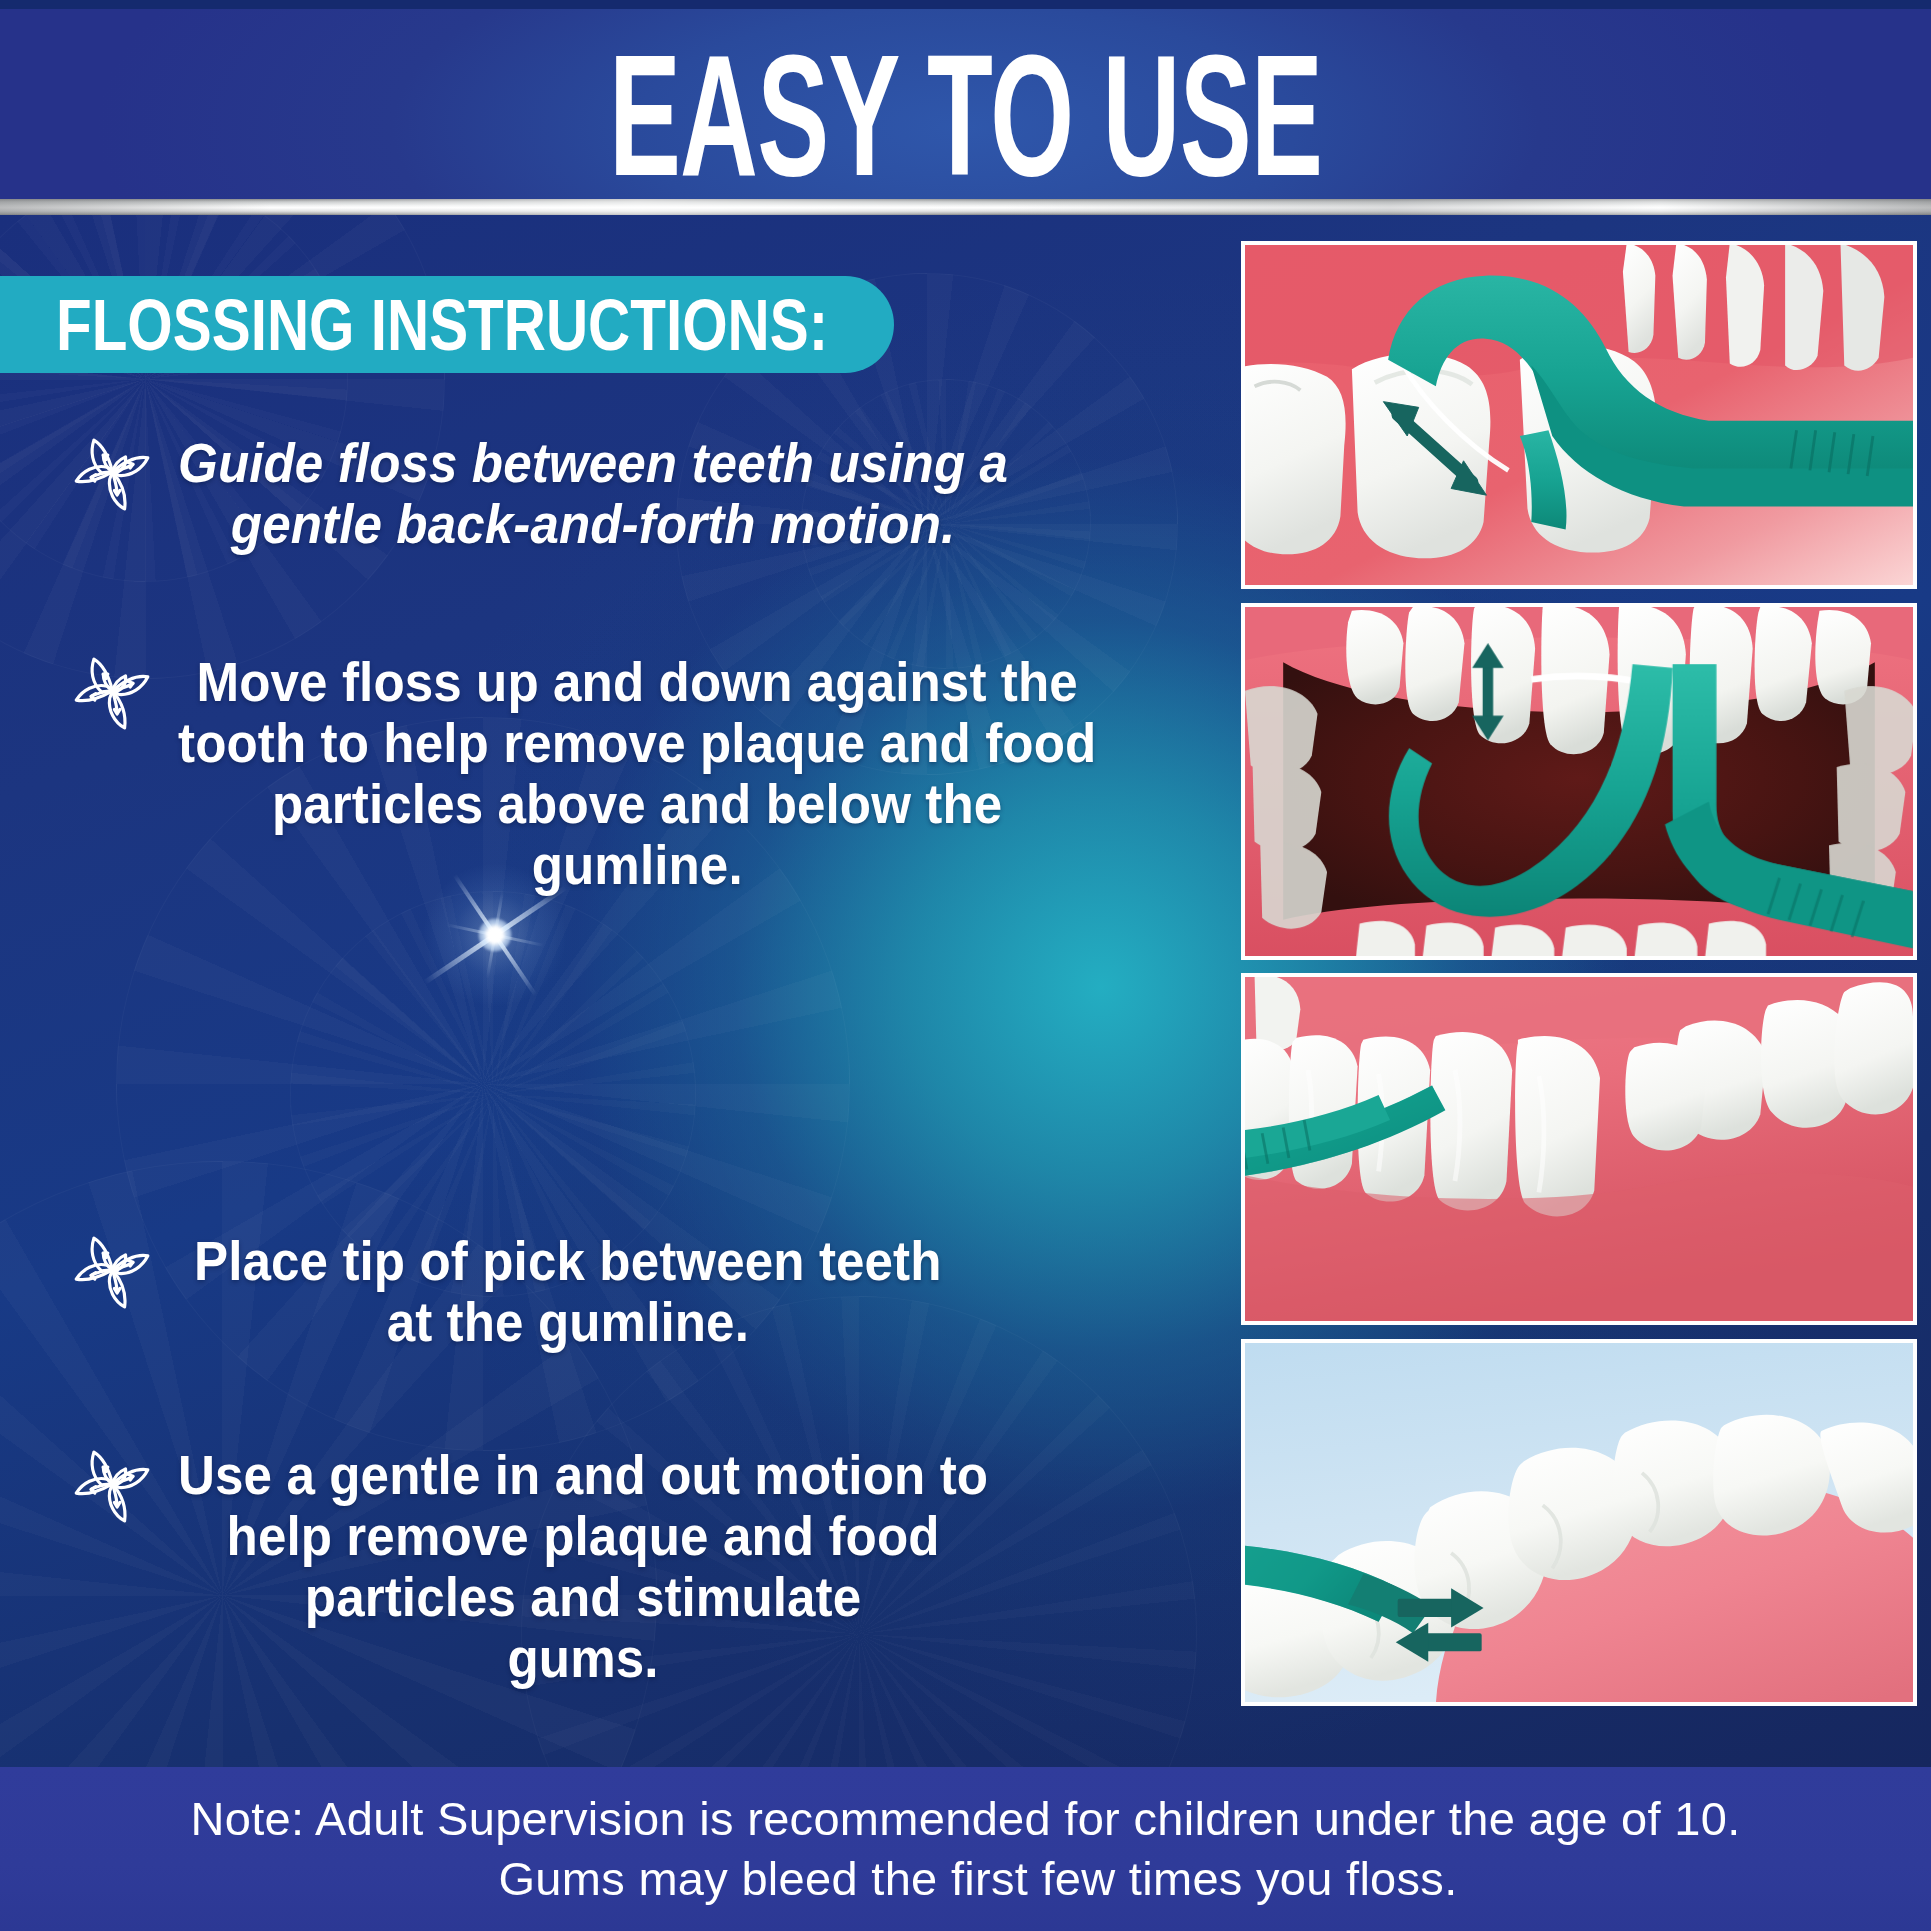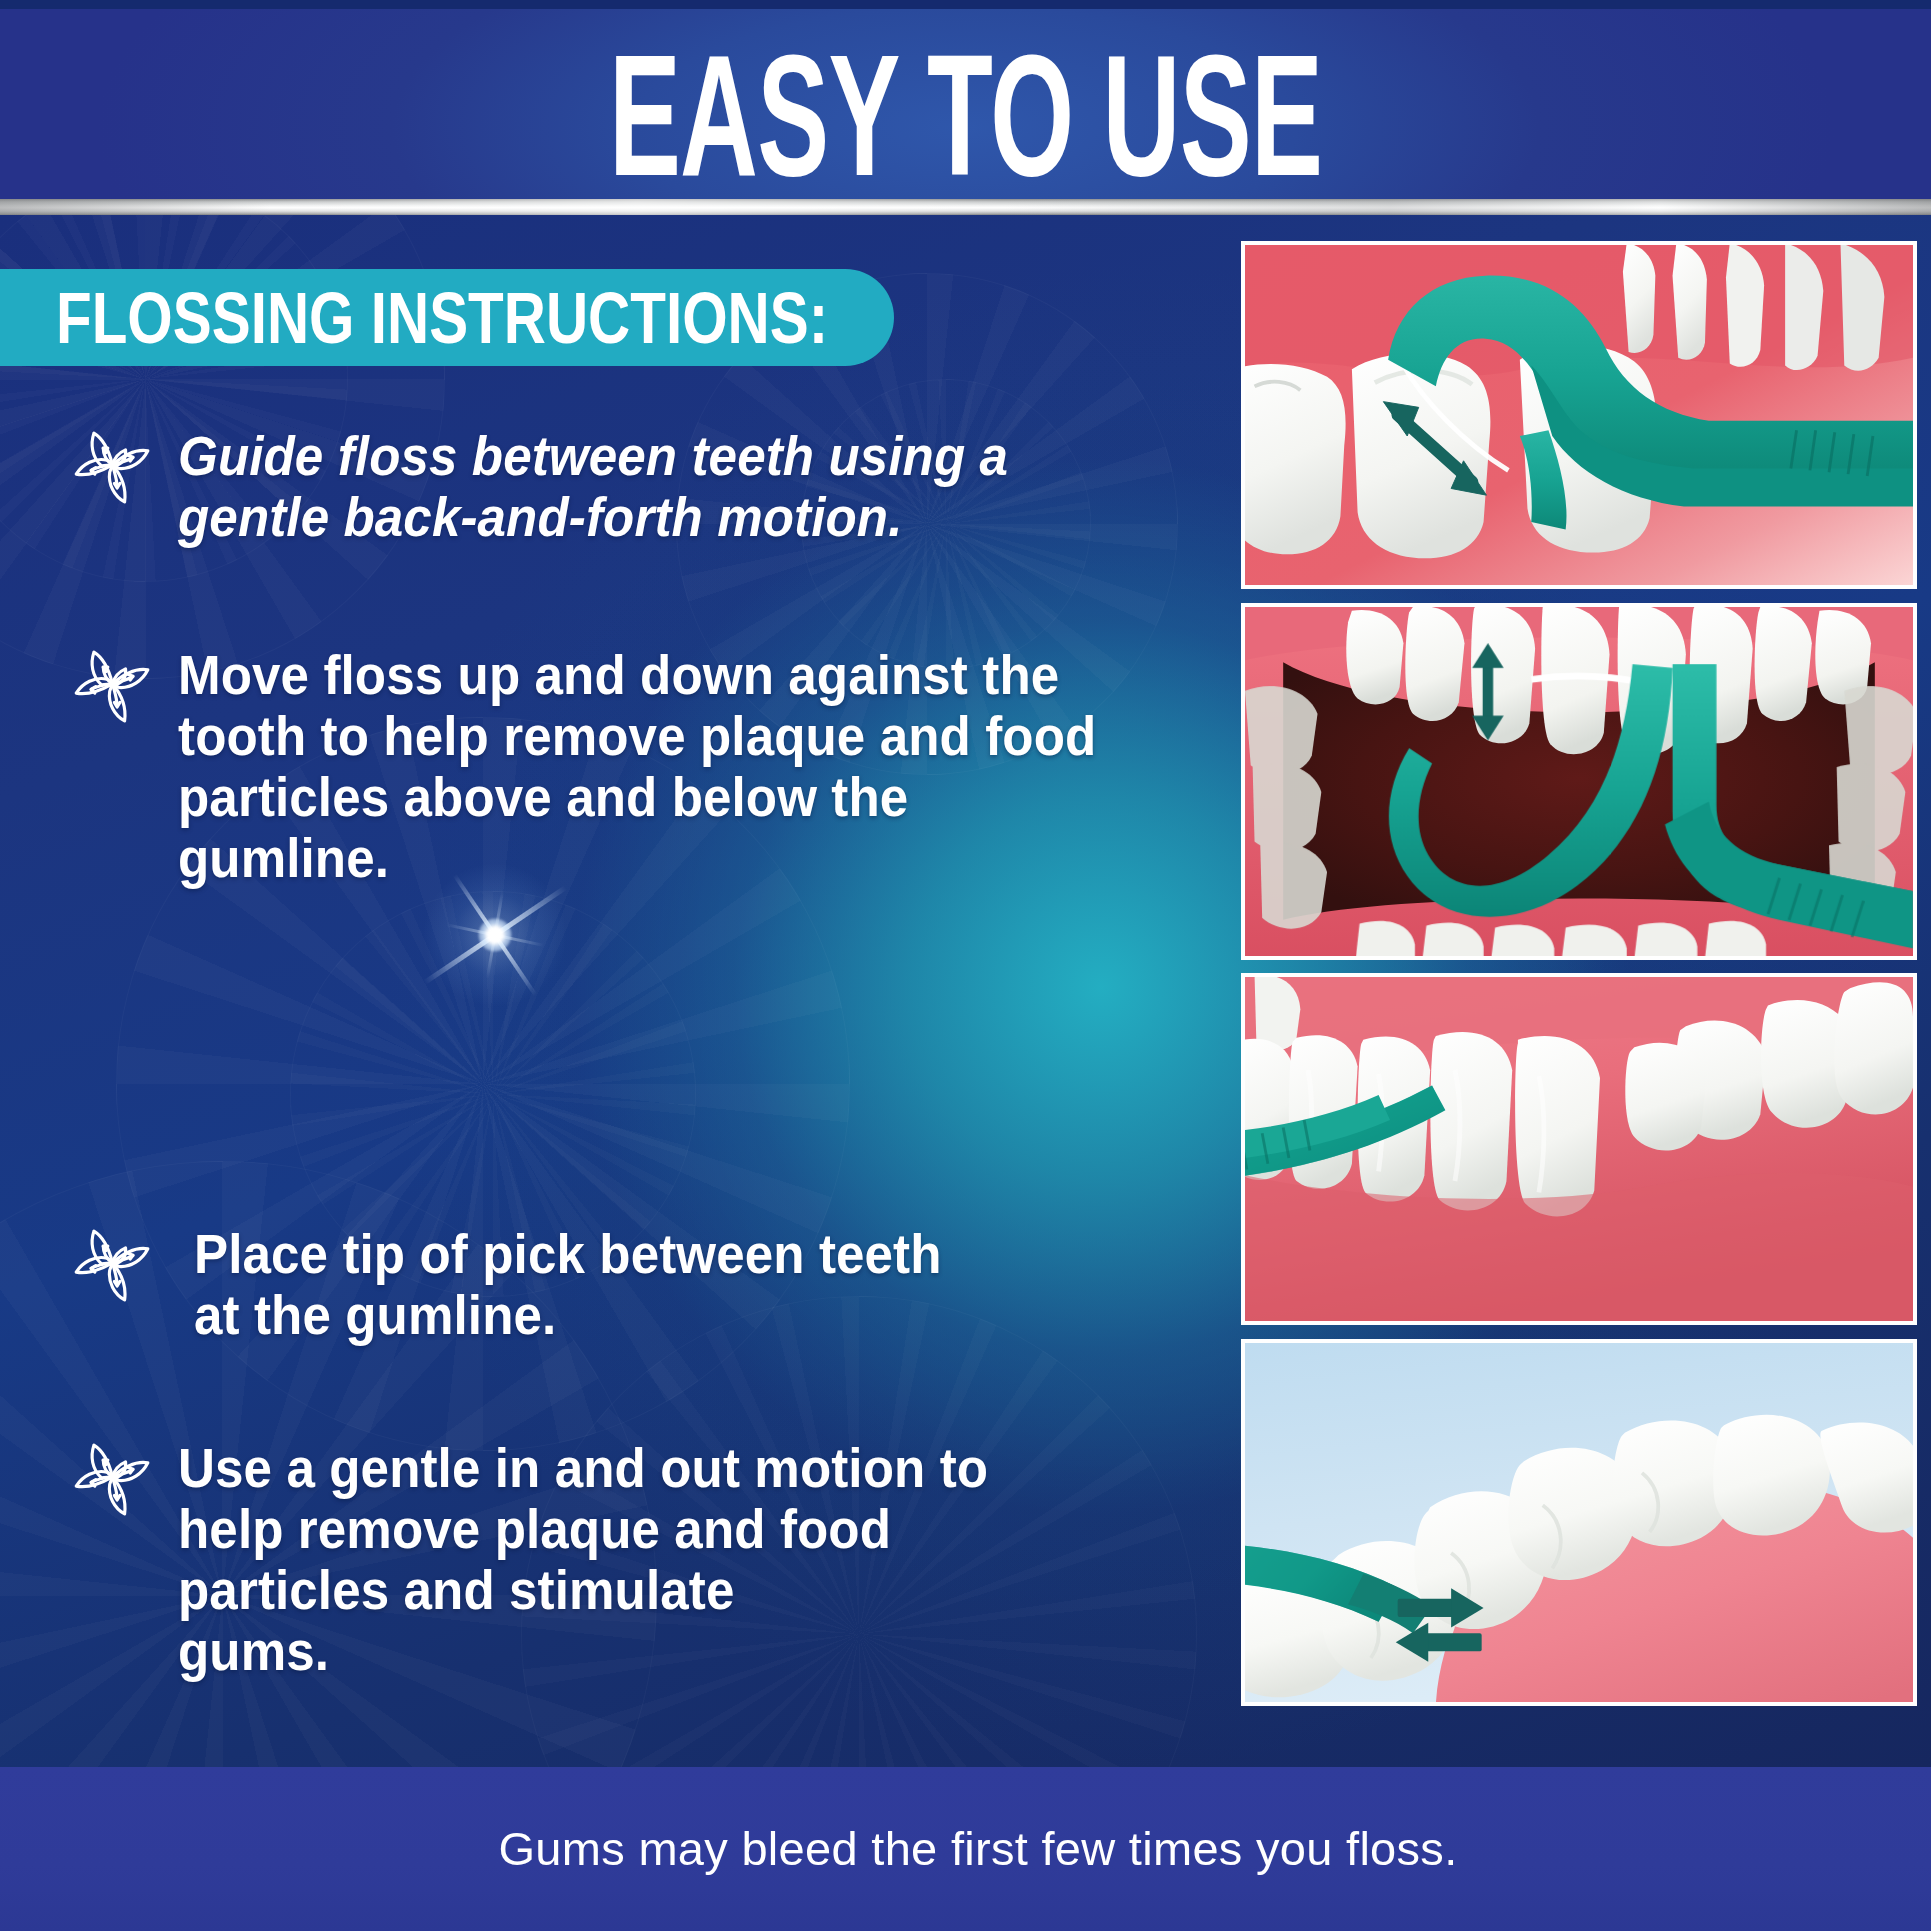--- a/index.html
+++ b/index.html
@@ -106,21 +106,21 @@
   #sparkle .r3 { width:100px; height:2.9px; transform:translate(-50%,-50%) rotate(12deg); opacity:.55;}
   #sparkle .r4 { width:89px;  height:2.9px; transform:translate(-50%,-50%) rotate(100deg); opacity:.45;}
   #sparkle .glow {
     position:absolute; left:50%; top:50%; width:145px; height:145px;
     transform:translate(-50%,-50%);
     border-radius:50%;
     background:radial-gradient(circle, rgba(205,232,255,.30) 0%, rgba(150,200,250,.10) 40%, rgba(120,180,240,0) 70%);
   }
 
   
-  #left-col { position:absolute; left:0; top:208px; width:1226px; height:1552px; }
+  #left-col { position:absolute; left:0; top:215px; width:1226px; height:1552px;text-align:center; }
 
   .section-pill {
     position:absolute; left:0;
     height:97px;
     width:894px;
     background:#22abc2;
     border-radius:0 50px 50px 0;
     display:flex; align-items:center;
   }
   .section-pill-label {
@@ -584,17 +584,18 @@
           <polygon points="250,279.5 216,259 216,300"></polygon>
 
           <rect x="180" y="306" width="68" height="19" rx="2"></rect>
           <polygon points="158,315.5 192,295 192,336"></polygon>
         </g>
       </svg>
     </div>
   </div>
 
   <div id="footer">
+    <div class="footer-line l1">Note: Adult Supervision is recommended for children under the age of 10.</div>
     <div class="footer-line l2">Gums may bleed the first few times you floss.</div>
   </div>
 
 </div>
 
 
 </body></html>

